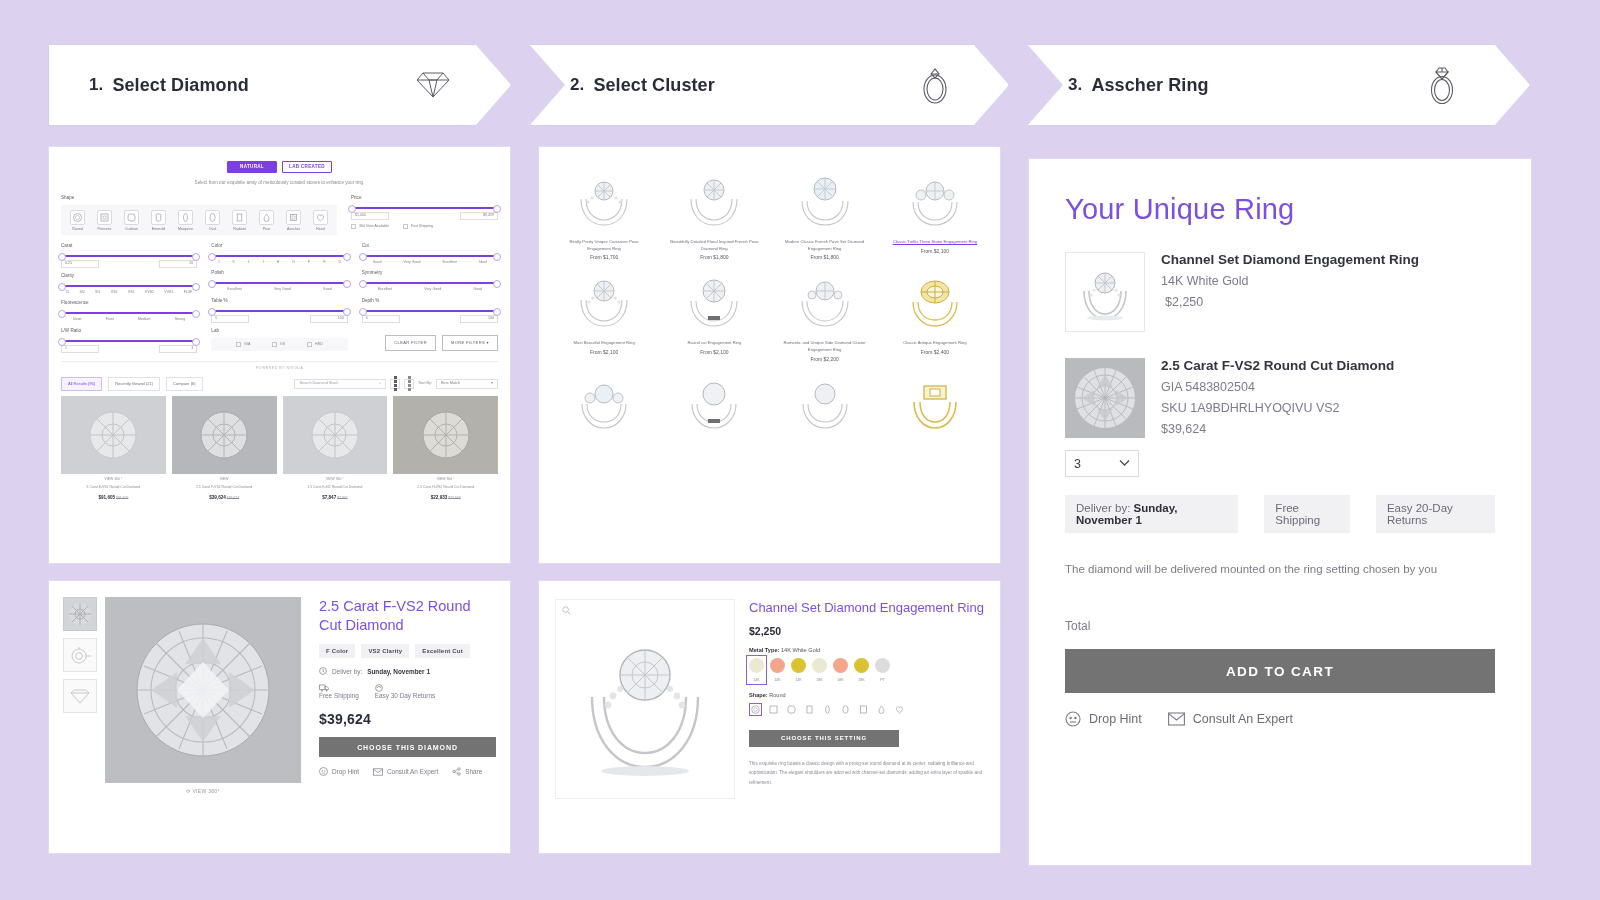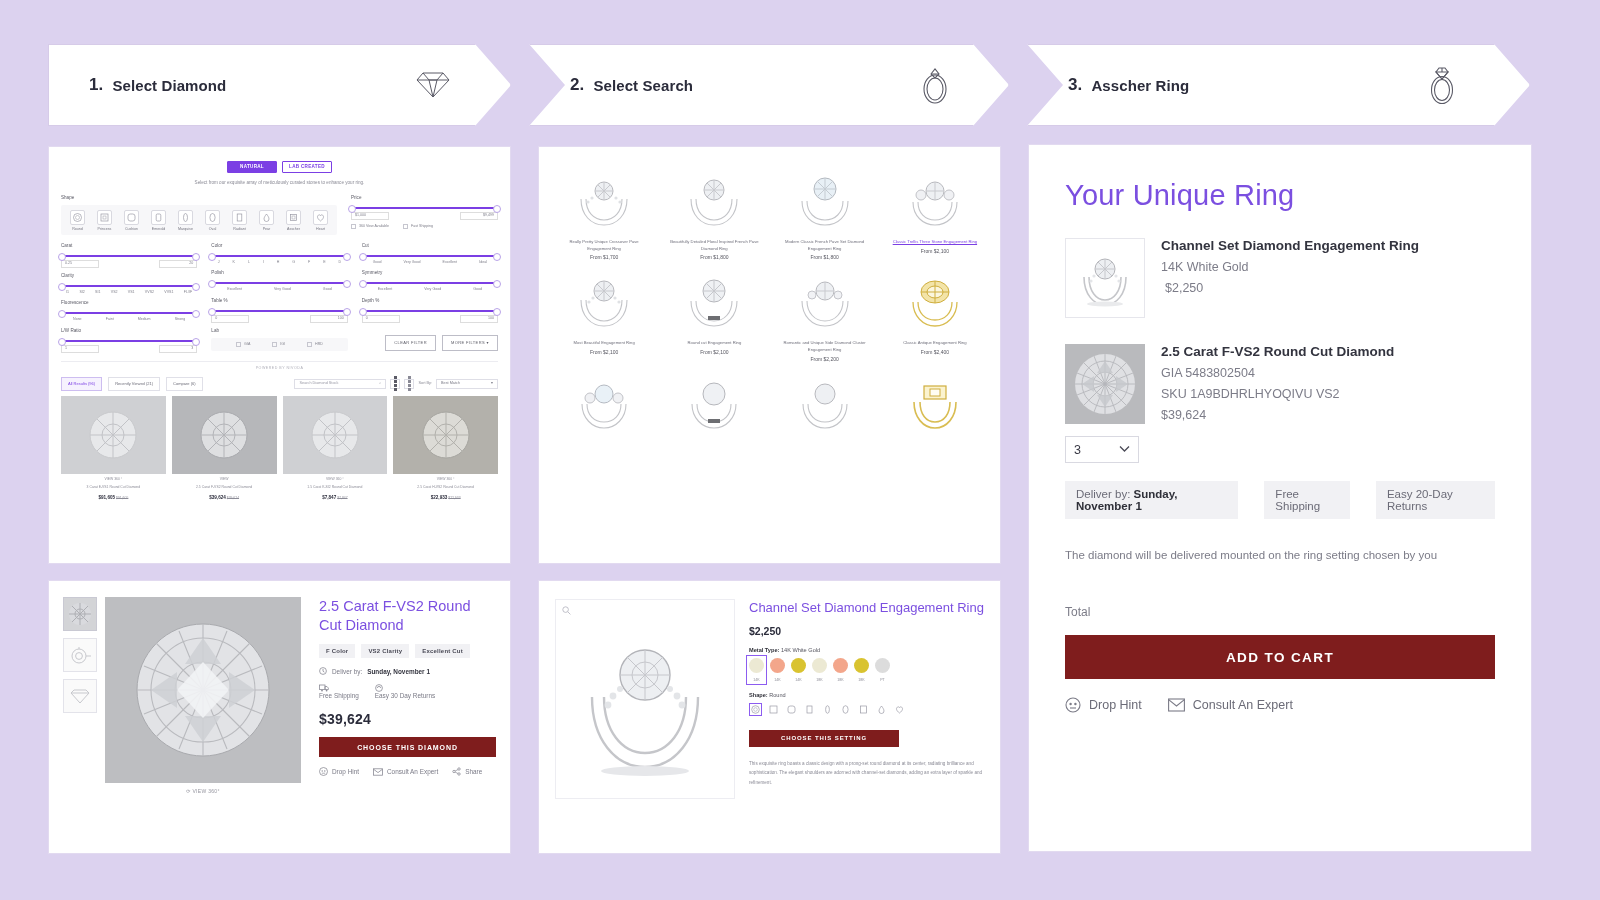--- a/index.html
+++ b/index.html
@@ -15,30 +15,30 @@
   .steps { position: absolute; left: 48px; top: 44px; width: 1504px; height: 82px; display: flex; }
   .step {
     position: relative; height: 82px; background: #fff;
     border: 1px solid #d6cbe8; display: flex; align-items: center;
     padding: 0 64px 0 40px;
   }
   .step-1 { width: 463px; clip-path: polygon(0 0, calc(100% - 36px) 0, 100% 50%, calc(100% - 36px) 100%, 0 100%); }
   .step-2 { width: 480px; margin-left: 18px; clip-path: polygon(0 0, calc(100% - 36px) 0, 100% 50%, calc(100% - 36px) 100%, 0 100%, 36px 50%); }
   .step-3 { width: 503px; margin-left: 18px; clip-path: polygon(0 0, calc(100% - 36px) 0, 100% 50%, calc(100% - 36px) 100%, 0 100%, 36px 50%); }
   .step-num { font-size: 17px; font-weight: 700; color: #2b2c3b; margin-right: 9px; letter-spacing: .1px; }
-  .step-label { font-size: 15px; font-weight: 700; color: #2b2c3b; letter-spacing: .1px; }
+  .step-label { font-size: 18px; font-weight: 700; color: #2b2c3b; letter-spacing: .1px; }
   .step-icon { position: absolute; right: 60px; top: 50%; transform: translateY(-50%); }
   .step-3 .step-icon { right: 72px; }
   .step-2 .step-icon { right: 58px; }
 
   
   .panel { position: absolute; background: #fff; border: 1px solid #e2daf0; }
   #panel-filters { left: 48px; top: 146px; width: 463px; height: 418px; }
   #panel-settings { left: 538px; top: 146px; width: 463px; height: 418px; }
-  #panel-summary { left: 1028px; top: 144px; width: 504px; height: 708px; padding: 34px 36px; }
+  #panel-summary { left: 1028px; top: 158px; width: 504px; height: 708px; padding: 34px 36px; }
   #panel-diamond { left: 48px; top: 580px; width: 463px; height: 274px; }
   #panel-setting-detail { left: 538px; top: 580px; width: 463px; height: 274px; }
 
   
   .mini { font-size: 4.6px; color: #6d6d78; line-height: 1.5; }
   .toggle-row { display: flex; justify-content: center; gap: 5px; margin-top: 14px; }
   .tg { width: 50px; height: 12px; border: 1px solid #7b3fe4; border-radius: 1px;
         display: flex; align-items: center; justify-content: center; font-size: 4.6px;
         letter-spacing: .3px; color: #7b3fe4; background: #fff; font-weight: 600; }
   .tg.active { background: #7b3fe4; color: #fff; }
@@ -102,21 +102,21 @@
   .thumb.sel { border-color: #c9c9d3; background: #d3d4d7; }
   .hero { width: 196px; height: 186px; background: #bdbec1; display: flex; align-items: center; justify-content: center; position: relative; }
   .view360 { text-align: center; font-size: 5px; color: #95959f; margin-top: 5px; letter-spacing: .3px; }
   .dd-info { flex: 1; padding-left: 10px; }
   .dd-title { font-size: 14.5px; color: #7b4fe0; line-height: 1.28; font-weight: 400; }
   .pill-row { display: flex; gap: 6px; margin-top: 10px; }
   .pill { background: #f1f1f4; font-size: 6px; color: #4a4a56; padding: 4px 7px; font-weight: 700; letter-spacing: .2px; }
   .dd-line { display: flex; align-items: center; gap: 5px; font-size: 6.4px; color: #7a7a86; margin-top: 9px; }
   .dd-line b { color: #33343f; }
   .dd-price { font-size: 14px; color: #2b2c3b; font-weight: 700; margin-top: 12px; letter-spacing: .2px; }
-  .btn-purple { background: #7f1d1d; color: #fff; text-align: center; font-weight: 700;
+  .btn-purple { background: #737373; color: #fff; text-align: center; font-weight: 700;
                 letter-spacing: .9px; }
   .dd-btn { height: 20px; font-size: 7px; display: flex; align-items: center; justify-content: center; margin-top: 10px; }
   .dd-actions { display: flex; gap: 14px; margin-top: 10px; font-size: 6.4px; color: #7a7a86; }
   .dd-actions span { display: flex; align-items: center; gap: 4px; }
 
   
   .sd { display: flex; padding: 18px 16px; gap: 14px; height: 100%; }
   .sd-img { width: 180px; height: 200px; border: 1px solid #ededf2; display: flex;
             align-items: center; justify-content: center; position: relative; }
   .sd-zoom { position: absolute; left: 6px; top: 6px; color: #b9b9c3; }
@@ -180,21 +180,21 @@
             <g fill="none" stroke="#5a5a66" stroke-width="1">
               <path d="M7 3h20l6 7-16 17L1 10z"></path>
               <path d="M1 10h32M7 3l6 7M27 3l-6 7M13 10l4 17M21 10l-4 17M13 10h8"></path>
             </g>
           </svg>
       </span>
     </div>
 
     <div class="step step-2">
       <span class="step-num">2.</span>
-      <span class="step-label">Select Search</span>
+      <span class="step-label">Select Cluster</span>
       <span class="step-icon">
         <svg width="30" height="40" viewBox="0 0 30 40">
             <g fill="none" stroke="#5a5a66" stroke-width="1.1">
               <ellipse cx="15" cy="24" rx="11" ry="14"></ellipse>
               <ellipse cx="15" cy="24" rx="8" ry="11"></ellipse>
               <path d="M11 9l4-5 4 5-4 4z"></path>
               <path d="M11 9h8"></path>
             </g>
           </svg>
       </span>

